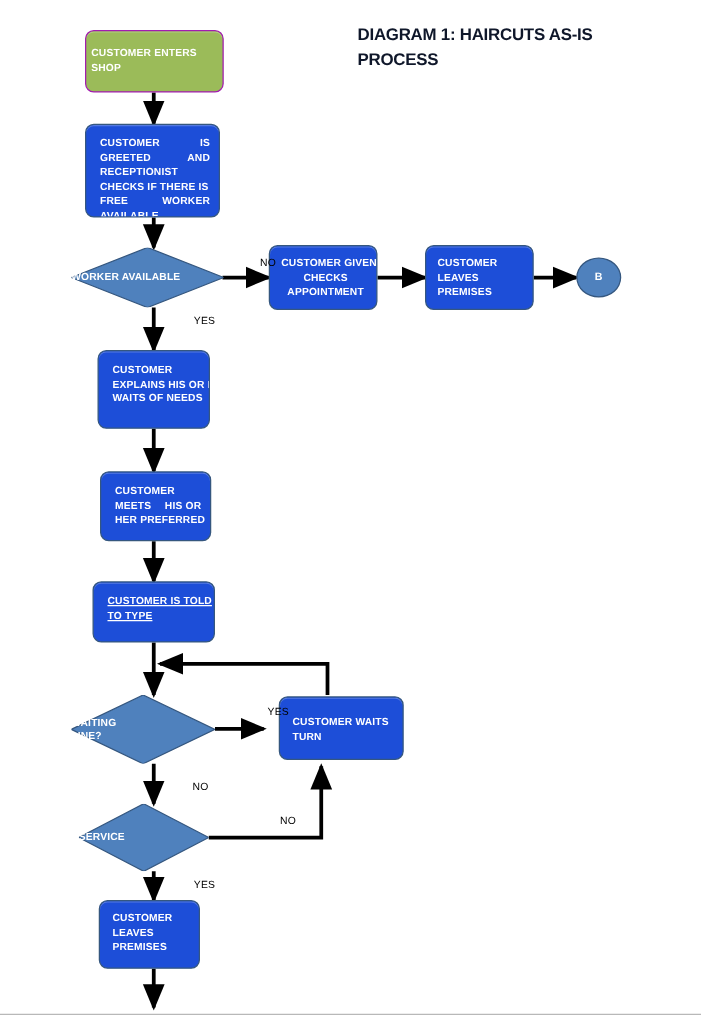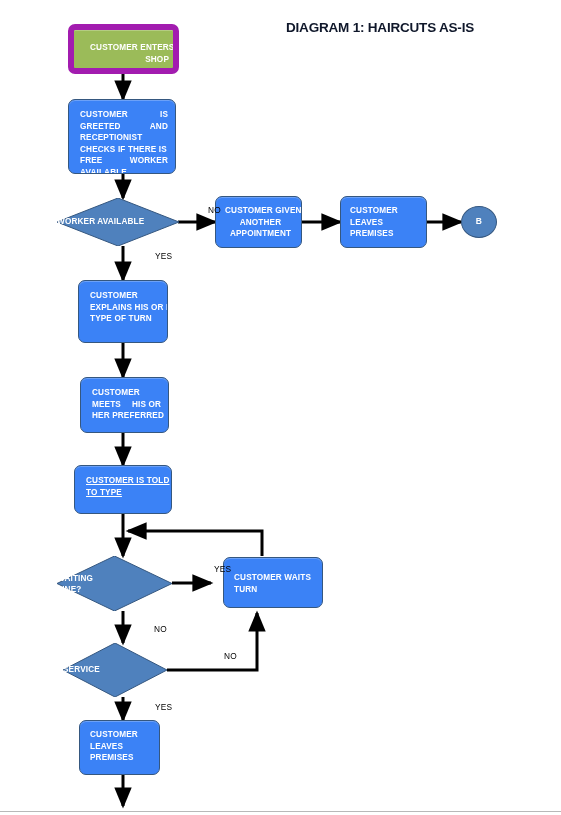--- a/index.html
+++ b/index.html
@@ -38,30 +38,30 @@
     box-sizing: border-box;
     color: #ffffff;
     font-size: 8.2px;
     font-weight: bold;
     letter-spacing: 0.15px;
     line-height: 11.6px;
     overflow: hidden;
   }
   .proc {
     border-radius: 7px;
-    background: #3b82f6;
+    background: #1d4ed8;
     border: 1px solid #35577f;
     padding: 9px 7px 4px 11px;
     box-shadow: inset 0 1px 0 rgba(255,255,255,0.25);
   }
   .proc.green {
     background: #9BBB59;
-    border: 6px solid #a21caf;
-    text-align: right;
-    padding: 12px 4px 4px 16px;
+    border: 1px solid #a21caf;
+    text-align: left;
+    padding: 12px 4px 4px 4px;
   }
   .proc .ln { white-space: nowrap; }
   .proc .just {
     display: flex;
     justify-content: space-between;
     white-space: nowrap;
   }
   
   .diamond {
     background: transparent;
@@ -148,20 +148,21 @@
 
   <path d="M167,670 L257,670 L257,613" fill="none" stroke="#000" stroke-width="3" marker-end="url(#arrow)"></path>
 
   <line x1="123" y1="697" x2="123" y2="720" stroke="#000" stroke-width="3" marker-end="url(#arrow)"></line>
 
   <line x1="123" y1="775" x2="123" y2="806" stroke="#000" stroke-width="3" marker-end="url(#arrow)"></line>
 </svg>
 
 <div class="title">
   <div>DIAGRAM 1: HAIRCUTS AS-IS</div>
+  <div>PROCESS</div>
 </div>
 
 <div class="node proc green" style="left:68px; top:24px; width:111px; height:50px;">
   <div class="ln">CUSTOMER ENTERS</div>
   <div class="ln">SHOP</div>
 </div>
 
 <div class="node proc" style="left:68px; top:99px; width:108px; height:75px;">
   <div class="just">
     <span>CUSTOMER</span>
@@ -182,38 +183,38 @@
 
 <div class="node diamond" style="left:57px; top:198px; width:122px; height:48px;">
   <svg class="dshape" viewBox="0 0 122 48" preserveAspectRatio="none">
     <polygon points="61,0 122,24 61,48 0,24" fill="#4F81BD" stroke="#35577f" stroke-width="1"></polygon>
   </svg>
   <div class="dlabel">WORKER AVAILABLE</div>
 </div>
 
 <div class="node proc" style="left:215px; top:196px; width:87px; height:52px; padding:8px 5px 4px 9px;text-align:center;">
   <div class="ln">CUSTOMER GIVEN</div>
-  <div class="ln">ANOTHER</div>
+  <div class="ln">CHECKS</div>
   <div class="ln">APPOINTMENT</div>
 </div>
 
 <div class="node proc" style="left:340px; top:196px; width:87px; height:52px; padding:8px 5px 4px 9px;">
   <div class="ln">CUSTOMER</div>
   <div class="ln">LEAVES</div>
   <div class="ln">PREMISES</div>
 </div>
 
 <div class="node circle" style="left:461px; top:206px; width:36px; height:32px;">
   <span>B</span>
 </div>
 
 <div class="node proc" style="left:78px; top:280px; width:90px; height:63px;">
   <div class="ln">CUSTOMER</div>
   <div class="ln">EXPLAINS HIS OR HER</div>
-  <div class="ln">TYPE OF TURN</div>
+  <div class="ln">WAITS OF NEEDS</div>
 </div>
 
 <div class="node proc" style="left:80px; top:377px; width:89px; height:56px;">
   <div class="ln">CUSTOMER</div>
   <div class="just">
     <span>MEETS</span>
     <span>HIS OR</span>
   </div>
   <div class="ln">HER  PREFERRED</div>
 </div>

